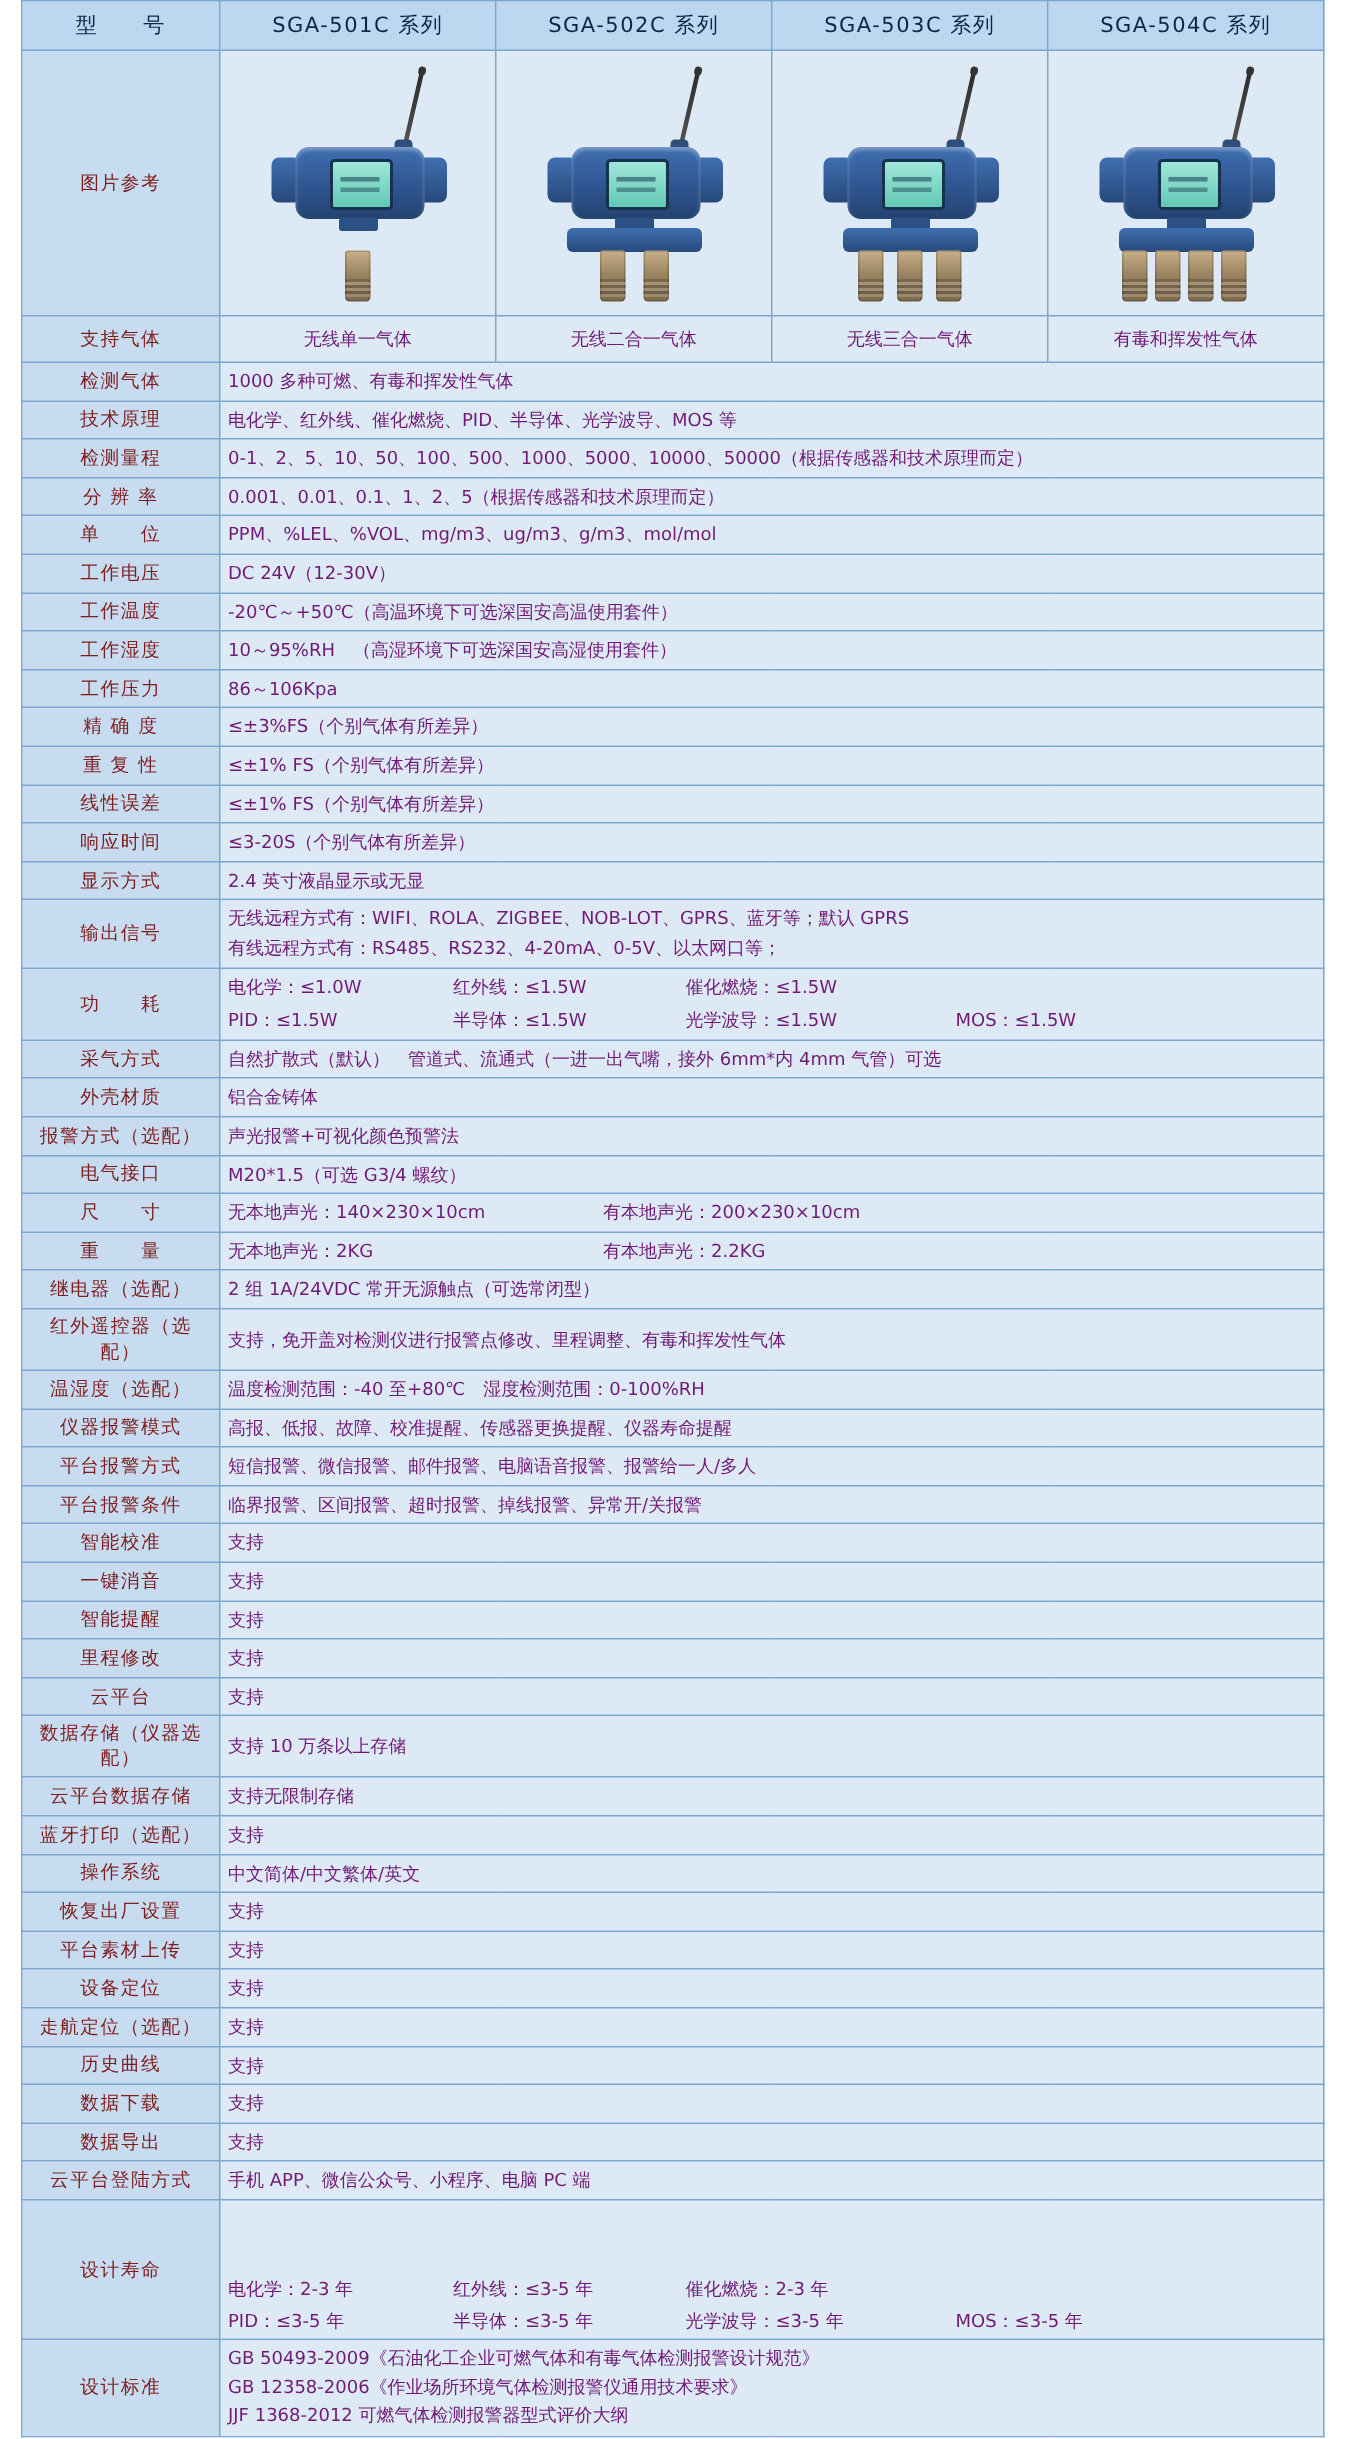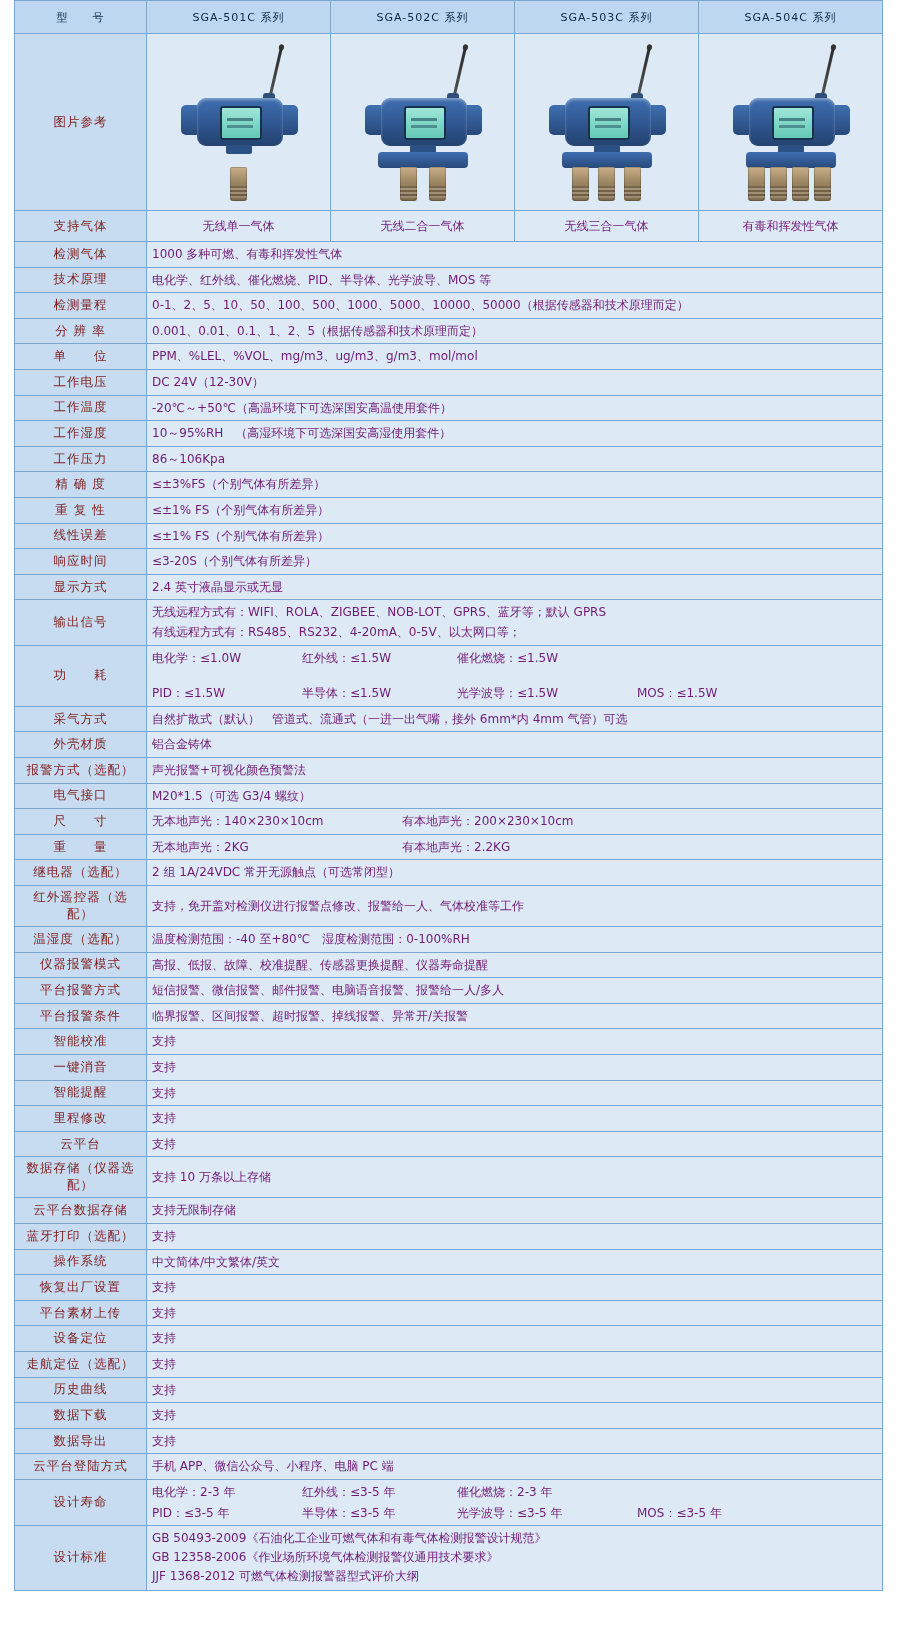--- a/index.html
+++ b/index.html
@@ -43,44 +43,45 @@
     background: #ddeaf6;
     color: #701a75;
     font-size: 12px;
     line-height: 1.55;
   }
   td.val.center { text-align: center; }
   .hdr td {
     background: #bcd7ef;
     text-align: center;
     font-weight: bold;
-    font-size: 11px;
+    font-size: 14px;
     letter-spacing: 1px;
     color: #0b2745;
     height: 26px;
   }
   .pic-row td.picture-cell {
     background: #ddeaf6;
     height: 168px;
     text-align: center;
     padding: 4px 0;
   }
   .gas-row td {
     text-align: center;
     height: 24px;
   }
   .pw-grid {
     display: grid;
     grid-template-columns: 150px 155px 180px auto;
-    row-gap: 17px;
+    row-gap: 4px;
   }
   .life-grid {
     display: grid;
     grid-template-columns: 150px 155px 180px auto;
     row-gap: 2px;
+    margin-top: 47px;
   }
   .size-grid {
     display: grid;
     grid-template-columns: 250px auto;
   }
   .lines > div { line-height: 1.6; }
 
   
   .device {
     position: relative;
@@ -384,21 +385,21 @@
       </div>
     </td>
   </tr>
 
   <tr>
     <td class="lbl">继电器（选配）</td>
     <td class="val" colspan="4">2 组 1A/24VDC 常开无源触点（可选常闭型）</td>
   </tr>
   <tr>
     <td class="lbl">红外遥控器（选配）</td>
-    <td class="val" colspan="4">支持，免开盖对检测仪进行报警点修改、报警给一人、气体校准等工作</td>
+    <td class="val" colspan="4">支持，免开盖对检测仪进行报警点修改、里程调整、有毒和挥发性气体</td>
   </tr>
   <tr>
     <td class="lbl">温湿度（选配）</td>
     <td class="val" colspan="4">温度检测范围：-40 至+80℃　湿度检测范围：0-100%RH</td>
   </tr>
   <tr>
     <td class="lbl">仪器报警模式</td>
     <td class="val" colspan="4">高报、低报、故障、校准提醒、传感器更换提醒、仪器寿命提醒</td>
   </tr>
   <tr>

